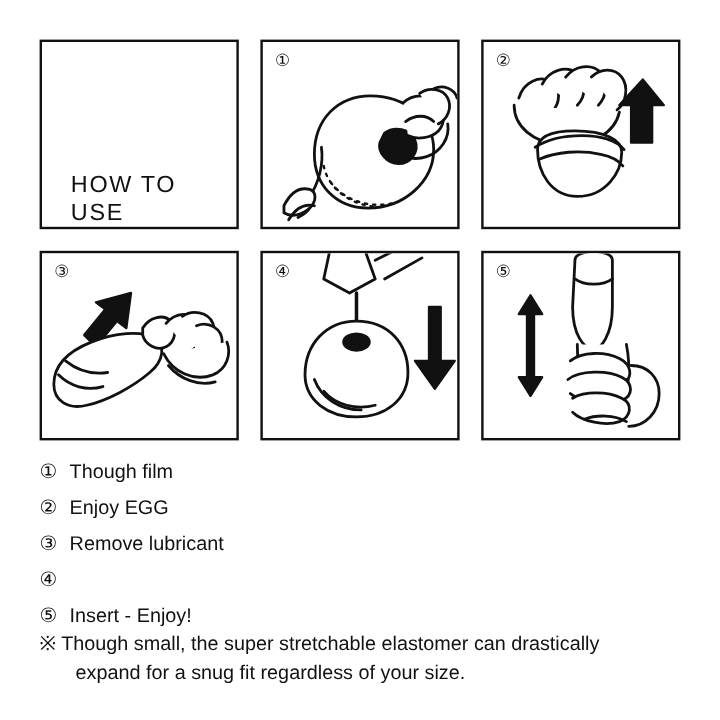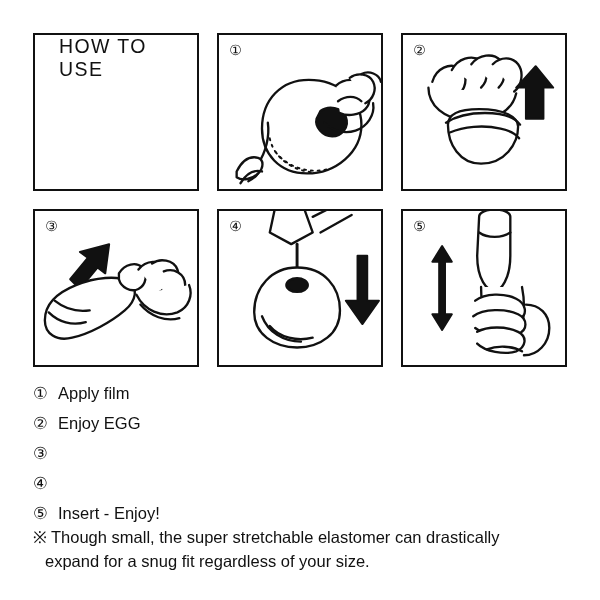--- a/index.html
+++ b/index.html
@@ -47,21 +47,21 @@
     width: 19px;
     height: 19px;
     line-height: 19px;
     text-align: center;
     font-size: 14px;
     z-index: 5;
     color: #111111;
   }
   .panel-title {
     display: flex;
-    align-items: flex-start;
+    align-items: flex-end;
     justify-content: center;
     padding-left: 24px;
   }
   .panel-title span {
     font-size: 19.5px;
     letter-spacing: 1.4px;
     font-weight: 400;
     color: #111111;
   }
   .panel svg {
@@ -103,20 +103,21 @@
     font-size: 16.5px;
     line-height: 24px;
     color: #111111;
   }
   .note .nmark {
     float: left;
     width: 18px;
   }
   .note .ntext {
     display: block;
+    margin-left: 18px;
     text-indent: 0;
   }
   .note .ntext .l2 {
     display: block;
     padding-left: 12px;
   }
 </style>
 </head>
 <body>
 
@@ -241,28 +242,29 @@
           <path d="M126 96 C140 96 150 106 150 120 C150 136 138 148 124 148"></path>
         </g>
       </svg>
     </div>
 
   </div>
 
   <div class="steps">
     <div class="step">
       <span class="mark">①</span>
-      <span class="txt">Apply film</span>
+      <span class="txt">Though film</span>
     </div>
     <div class="step">
       <span class="mark">②</span>
       <span class="txt">Enjoy EGG</span>
     </div>
     <div class="step">
       <span class="mark">③</span>
+      <span class="txt">Remove lubricant</span>
     </div>
     <div class="step">
       <span class="mark">④</span>
     </div>
     <div class="step">
       <span class="mark">⑤</span>
       <span class="txt">Insert - Enjoy!</span>
     </div>
   </div>
 

